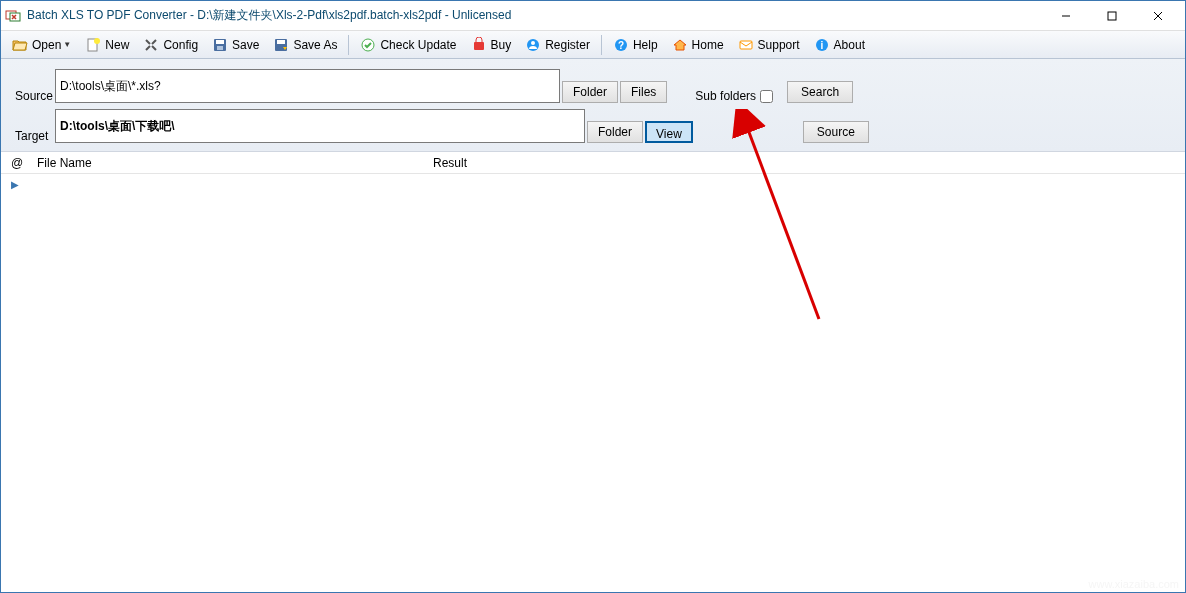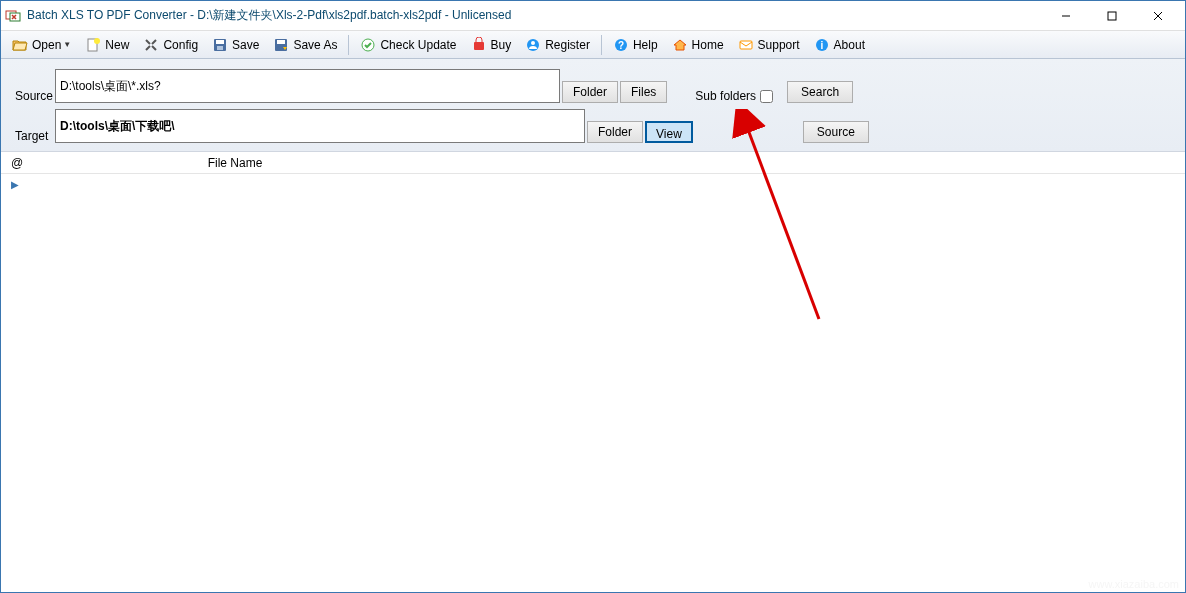--- a/index.html
+++ b/index.html
@@ -23,21 +23,21 @@
   .form-input { height: 22px; border: 1px solid #7a7a7a; background: #fff; padding: 16px 4px; font-family: inherit; font-size: 12px; }
   .src-input { width: 505px; }
   .tgt-input { width: 530px; font-weight: bold; }
   .btn { height: 22px; border: 1px solid #adadad; background: linear-gradient(#f5f5f5,#e1e1e1); padding: 0 10px; cursor: default; font-family: inherit; font-size: 12px; }
   .btn.sel { background: #cce4f7; border: 2px solid #005a9e; padding: 4px 9px; height: 22px; }
   .btn.search, .btn.convert { width: 66px; margin-left: 14px; }
   .chk { margin-left: 4px; }
   
   .list-header { height: 22px; background: #fff; border-bottom: 1px solid #e5e5e5; display: flex; align-items: center; padding-left: 10px; }
   .col-at { width: 26px; }
-  .col-name { width: 396px; text-align: center; }
+  .col-name { width: 396px; }
   .col-result { flex: 1; }
   
   .list-body { background: #fff; height: 468px; }
   .list-row { display: flex; align-items: center; height: 20px; padding-left: 10px; }
   .row-icon { width: 26px; color: #3a76b0; font-size: 10px; }
   
   .arrow-overlay { position: absolute; left: 718px; top: 108px; pointer-events: none; }
   
   .watermark { position: absolute; right: 6px; bottom: 2px; color: #efefef; font-size: 11px; opacity: .6; }
 </style>
@@ -180,20 +180,21 @@
     <button class="btn" style="margin-left:2px">Folder</button>
     <button class="btn sel" style="margin-left:2px">View</button>
     <span style="width:96px"></span>
     <button class="btn convert">Source</button>
   </div>
 </div>
 
 <div class="list-header">
   <div class="col-at">@</div>
   <div class="col-name">File Name</div>
+  <div class="col-result">Result</div>
 </div>
 
 <div class="list-body">
   <div class="list-row">
     <div class="row-icon">▶</div>
     <div class="col-result"></div>
   </div>
 </div>
 
 <svg class="arrow-overlay" width="120" height="220">

